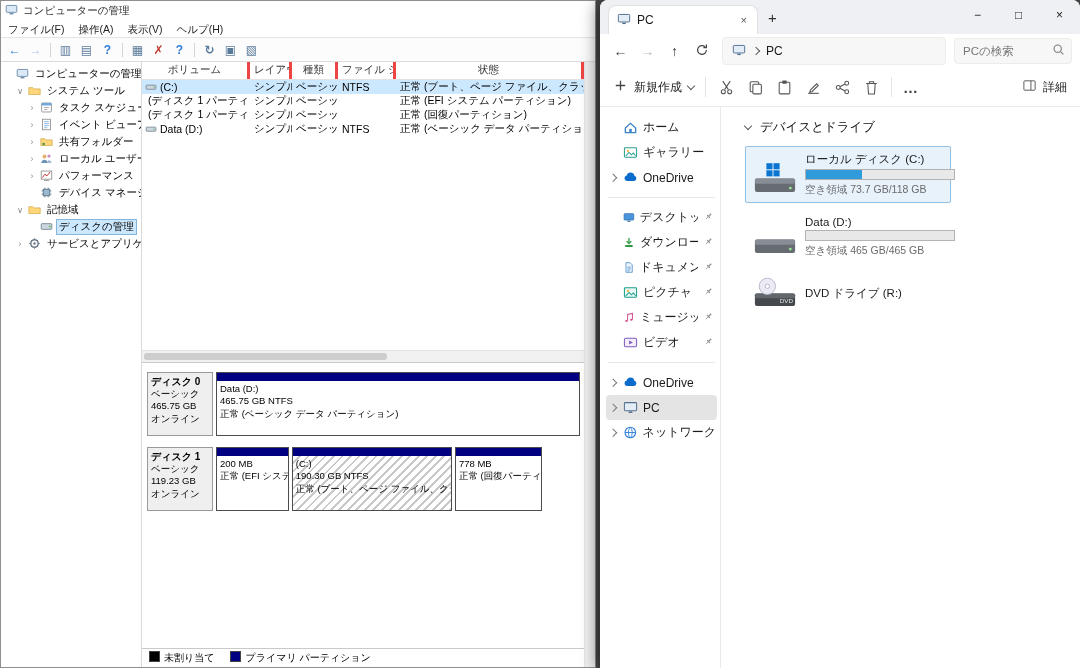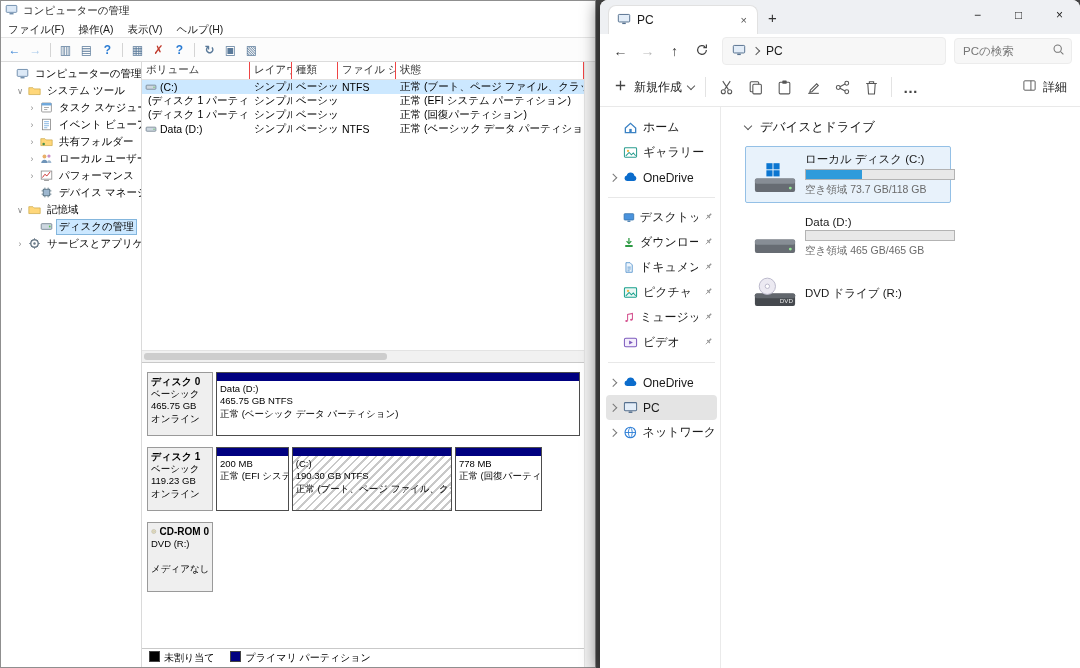--- a/index.html
+++ b/index.html
@@ -19,21 +19,21 @@
   .mmc-tree{width:140px;flex:none;border-right:1px solid #dadada;padding-top:3px;overflow:hidden;}
   .tree-item{height:17px;display:flex;align-items:center;gap:3px;white-space:nowrap;font-size:10.5px;overflow:hidden;}
   .tree-exp{width:10px;flex:none;text-align:center;color:#8a8a8a;font-size:8.5px;}
   .tree-item svg{flex:none;}
   .tree-label{padding:0 2px;border:1px solid transparent;}
   .tree-item.selected .tree-label{background:#cce8ff;border-color:#84b6dd;}
   .mmc-main{flex:1;display:flex;flex-direction:column;min-width:0;}
   .vol-pane{height:300px;flex:none;position:relative;border-bottom:1px solid #c9c9c9;display:flex;flex-direction:column;overflow:hidden;}
   .vol-header{display:grid;grid-template-columns:108px 42px 46px 58px 1fr;height:17px;flex:none;
               border-bottom:1px solid #e2e2e2;font-size:10.5px;color:#333;}
-  .vol-header .vh-cell{padding:1px 4px;border-right:1px solid #ef4444;white-space:nowrap;overflow:hidden;}
+  .vol-header .vh-cell{padding:1px 4px;border-right:3px solid #ef4444;white-space:nowrap;overflow:hidden;text-align:center;}
   .vol-row{display:grid;grid-template-columns:108px 42px 46px 58px 1fr;height:14px;align-items:center;font-size:10.5px;}
   .vol-row.selected{background:#cce8ff;}
   .vol-cell{padding:0 4px;white-space:nowrap;overflow:hidden;}
   .vol-cell.name{display:flex;align-items:center;gap:3px;padding-left:3px;}
   .hscroll{position:absolute;left:0;right:0;bottom:0;height:11px;background:#f1f1f1;border-top:1px solid #e3e3e3;}
   .hthumb{position:absolute;left:2px;top:2px;width:55%;height:7px;background:#cdcdcd;border-radius:3px;}
   .disk-pane{flex:1;padding:9px 4px 0 5px;overflow:hidden;background:#fff;}
   .disk-row{display:flex;margin-bottom:11px;height:64px;}
   .disk-row.tall{height:70px;}
   .disk-label{width:66px;min-width:66px;border:1px solid #9a9a9a;background:#efefef;padding:2px 3px;
@@ -349,32 +349,20 @@
               <div class="part" style="width:24%">
                 <div class="part-top" style="background:#000080"></div>
                 <div class="part-body">
                   <div>778 MB</div>
                   <div>正常 (回復パーティション)</div>
                 </div>
               </div>
             </div>
           </div>
           <div class="disk-row tall">
-            <div class="disk-label">
-              <div class="nm">
-                <svg width="11" height="11" viewBox="0 0 16 16">
-                  <circle cx="8" cy="8" r="6" fill="#e8e0c0" stroke="#998"></circle>
-                  <circle cx="8" cy="8" r="1.8" fill="#fff" stroke="#998"></circle>
-                </svg>
-                <span>CD-ROM 0</span>
-              </div>
-              <div class="dl">DVD (R:)</div>
-              <div class="dl">&nbsp;</div>
-              <div class="dl">メディアなし</div>
-            </div>
             <div class="disk-parts"></div>
           </div>
         </div>
       <div class="legend" id="legend">
           <div class="lg-item">
             <span class="sq" style="background:#000000"></span>
             <span>未割り当て</span>
           </div>
           <div class="lg-item">
             <span class="sq" style="background:#000080"></span>

